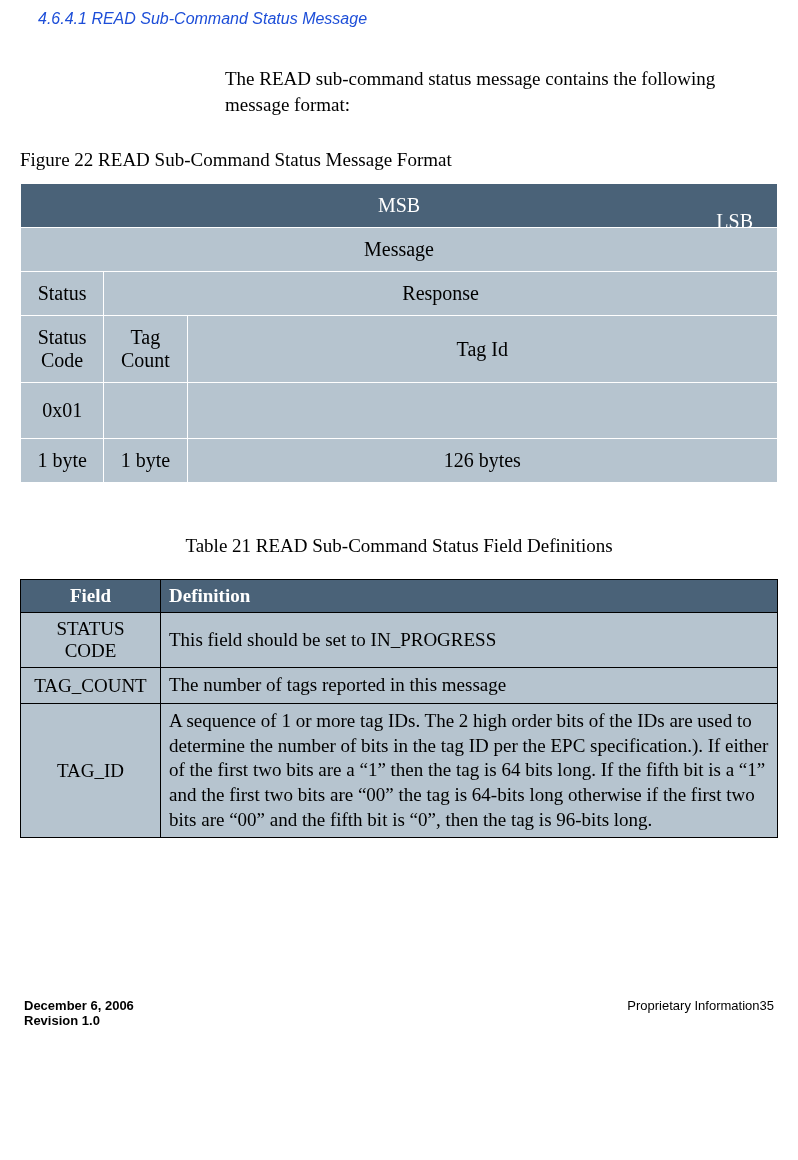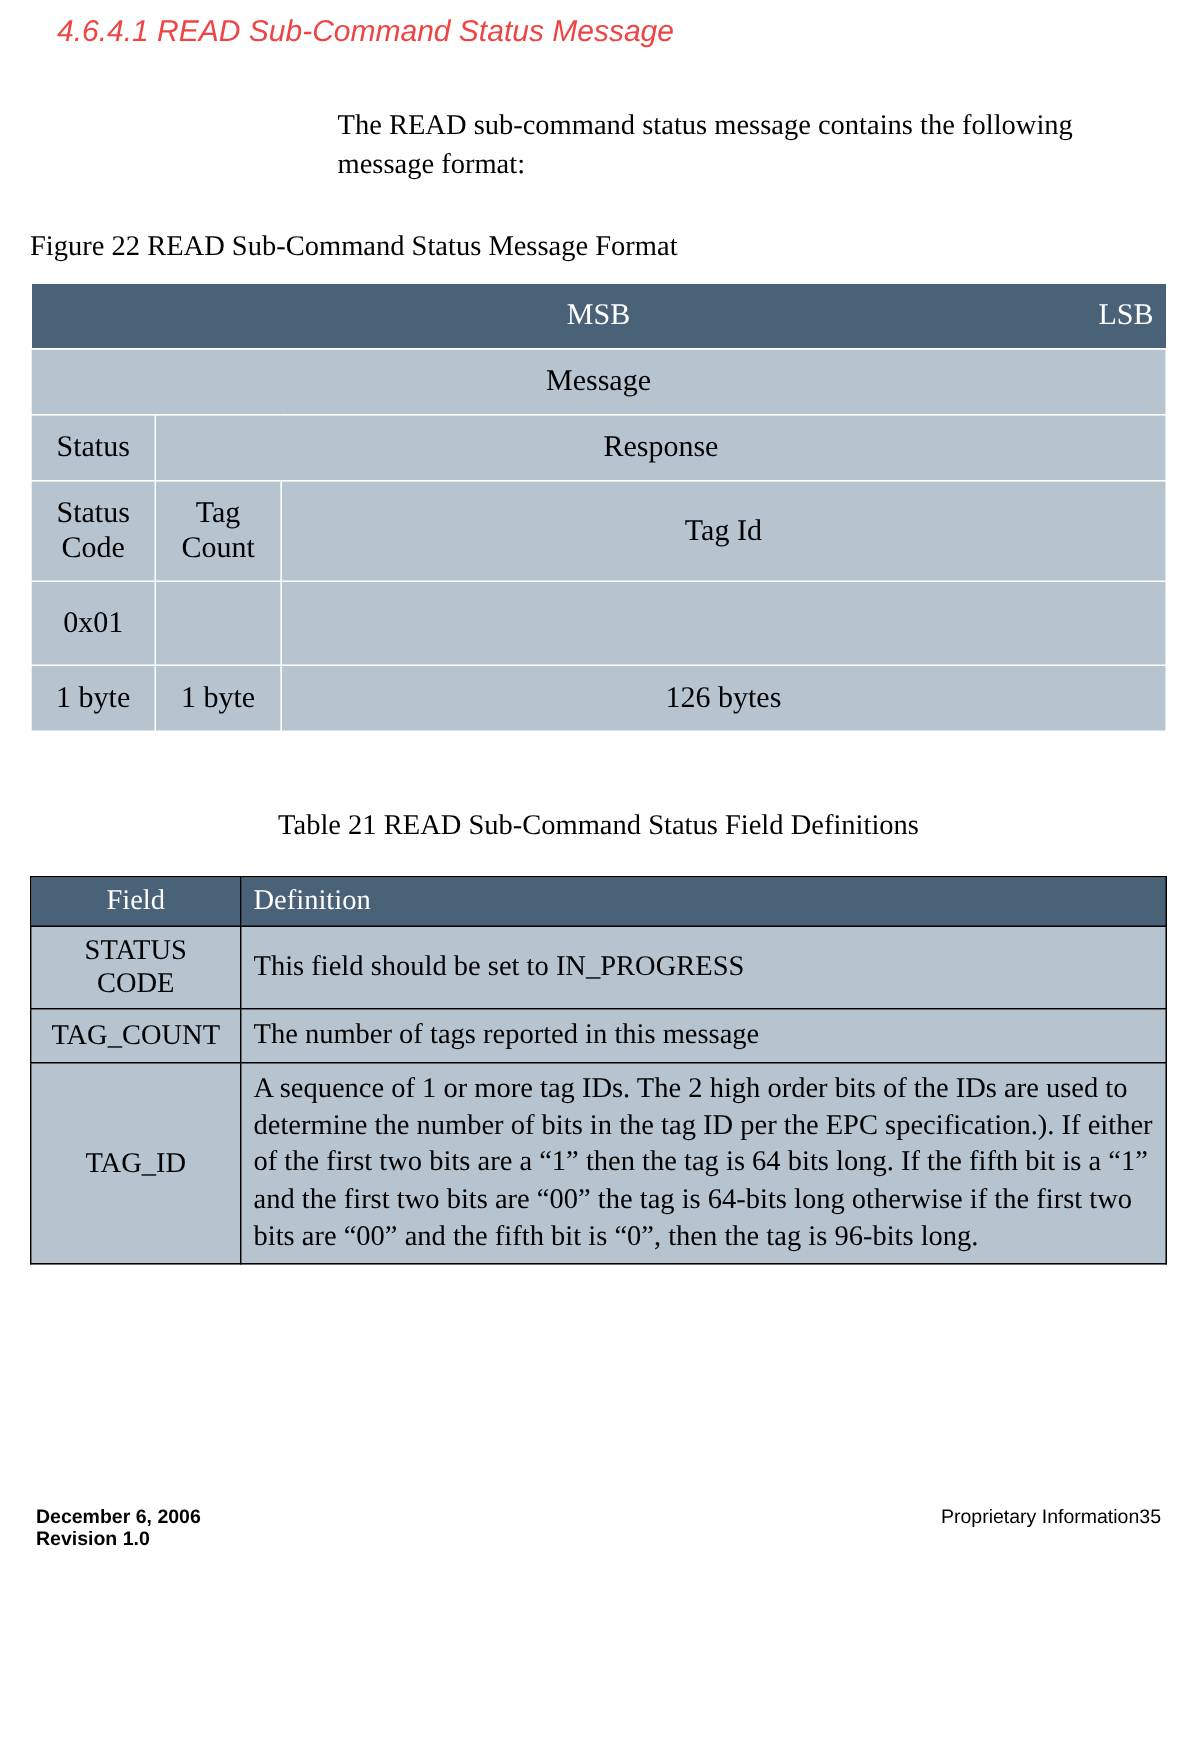--- a/index.html
+++ b/index.html
@@ -9,22 +9,22 @@
     width: 798px;
     font-family: "Times New Roman", Times, serif;
     color: #000;
     background: #fff;
   }
   .page {
     padding: 10px 20px 20px 20px;
   }
   .section-heading {
     font-family: Verdana, Geneva, sans-serif;
-    color: #ef4444;
-    font-size: 20px;
+    color: #1d4ed8;
+    font-size: 16px;
     font-style: italic;
     font-weight: normal;
     margin: 0 0 38px 18px;
   }
   .intro {
     margin-left: 205px;
     font-size: 19px;
     line-height: 1.35;
     margin-bottom: 32px;
   }
@@ -48,21 +48,22 @@
     background: #4a6278;
     color: #fff;
     font-weight: normal;
   }
   .hdr-split {
     position: relative;
     text-align: left;
   }
   .hdr-split .right {
     position: absolute;
-    right: 8px;
+    right: 24px;
+    margin-top: 16px;
   }
   .cell-gray {
     background: #b6c4cf;
   }
   .row-msg td { padding: 26px 6px; }
   .row-resp td { padding: 12px 6px; }
   .tabcap {
     text-align: center;
     font-size: 19px;
     margin: 52px 0 22px 0;
@@ -73,21 +74,21 @@
   }
   table.defs th, table.defs td {
     border: 1px solid #000;
     padding: 5px 8px;
     font-size: 19px;
     vertical-align: middle;
   }
   table.defs th {
     background: #4a6278;
     color: #fff;
-    font-weight: normal;
+    font-weight: bold;
   }
   table.defs th.field-col { text-align: center; width: 140px; }
   table.defs th.def-col { text-align: left; }
   table.defs td.field-name {
     background: #b6c4cf;
     text-align: center;
   }
   table.defs td.def-body {
     background: #b6c4cf;
     text-align: left;

